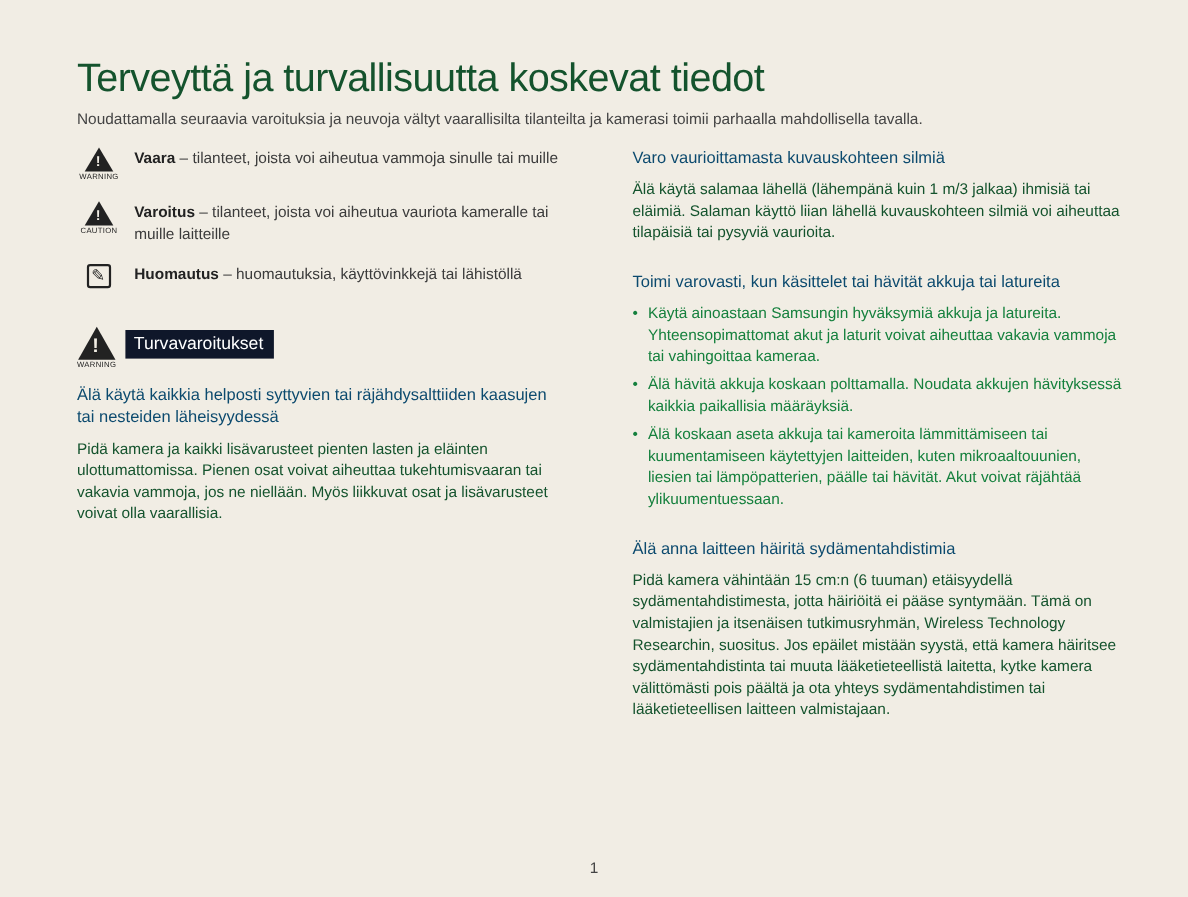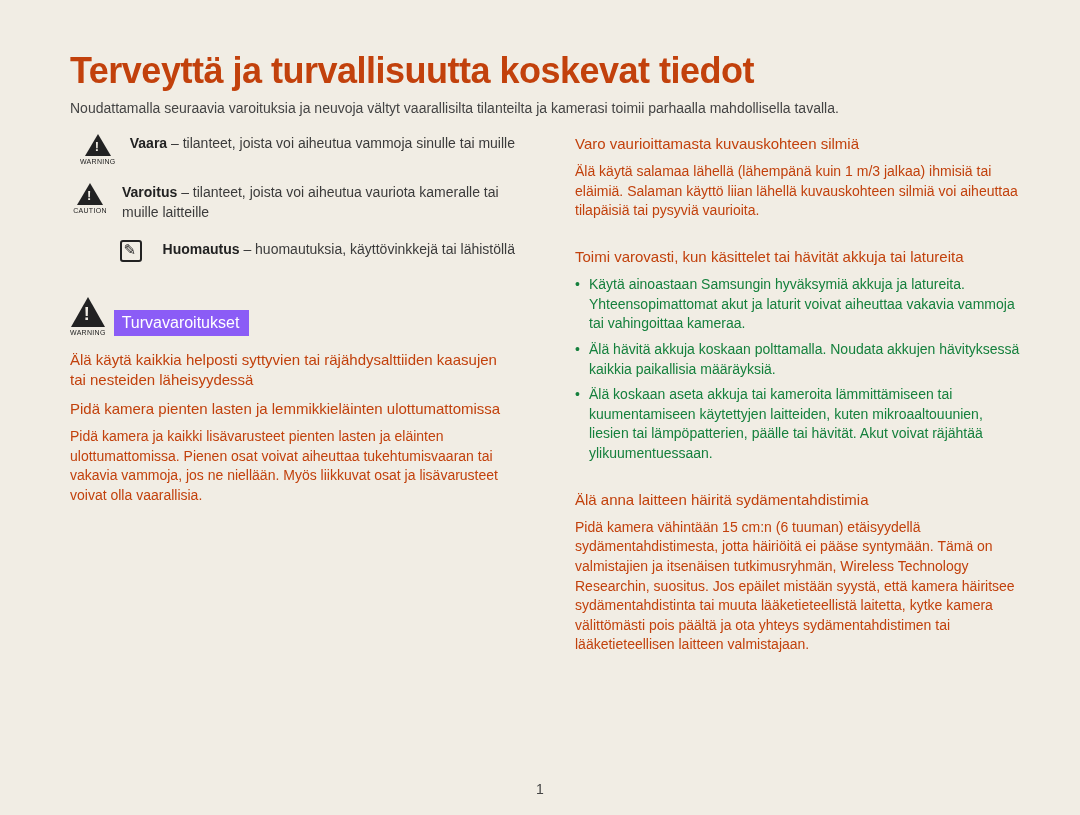--- a/index.html
+++ b/index.html
@@ -6,42 +6,41 @@
   body {
     width: 1080px;
     height: 815px;
     background: #f1ede4;
     font-family: Arial, Helvetica, sans-serif;
     color: #3b3b3b;
     padding: 50px 60px 20px 70px;
     position: relative;
   }
   h1.title {
-    color: #c2410c;
-    font-weight: 700;
+    color: #14532d;
+    font-weight: 400;
     font-size: 36px;
     letter-spacing: -0.5px;
     margin-bottom: 8px;
   }
   .intro {
     font-size: 14px;
     color: #444;
     margin-bottom: 18px;
   }
   .columns {
     display: flex;
     gap: 60px;
   }
   .col { flex: 1; }
   .legend-row {
     display: flex;
     align-items: flex-start;
     gap: 12px;
     margin-bottom: 18px;
-    justify-content: flex-end;
   }
   .icon-col {
     width: 40px;
     flex: 0 0 40px;
     display: flex;
     flex-direction: column;
     align-items: center;
   }
   .icon-label {
     font-size: 7px;
@@ -92,36 +91,37 @@
     flex-direction: column;
     align-items: center;
   }
   .tri.big {
     border-left-width: 17px;
     border-right-width: 17px;
     border-bottom-width: 30px;
   }
   .tri.big::after { font-size: 18px; left: -4px; top: 7px; }
   .banner {
-    background: #8b5cf6;
+    background: #0f172a;
     color: #fff;
     font-size: 16px;
     padding: 4px 10px 4px 8px;
+    margin-bottom: 10px;
   }
 
   h3.sec {
     font-size: 15px;
     font-weight: normal;
-    color: #c2410c;
+    color: #0c4a6e;
     margin-bottom: 8px;
     line-height: 1.35;
   }
   p.body {
     font-size: 14px;
-    color: #c2410c;
+    color: #14532d;
     line-height: 1.4;
     margin-bottom: 26px;
   }
   ul.bullets {
     list-style: none;
     margin-bottom: 26px;
   }
   ul.bullets li {
     font-size: 14px;
     color: #15803d;
@@ -186,21 +186,20 @@
     <div class="banner-row">
       <div class="banner-icon-wrap">
         <div class="tri big"></div>
         <div class="icon-label">WARNING</div>
       </div>
       <div class="banner">Turvavaroitukset</div>
     </div>
 
     <h3 class="sec">Älä käytä kaikkia helposti syttyvien tai räjähdysalttiiden kaasujen tai nesteiden läheisyydessä</h3>
 
-    <h3 class="sec">Pidä kamera pienten lasten ja lemmikkieläinten ulottumattomissa</h3>
     <p class="body">Pidä kamera ja kaikki lisävarusteet pienten lasten ja eläinten ulottumattomissa. Pienen osat voivat aiheuttaa tukehtumisvaaran tai vakavia vammoja, jos ne niellään. Myös liikkuvat osat ja lisävarusteet voivat olla vaarallisia.</p>
   </div>
 
   <div class="col">
     <h3 class="sec">Varo vaurioittamasta kuvauskohteen silmiä</h3>
     <p class="body">Älä käytä salamaa lähellä (lähempänä kuin 1 m/3 jalkaa) ihmisiä tai eläimiä. Salaman käyttö liian lähellä kuvauskohteen silmiä voi aiheuttaa tilapäisiä tai pysyviä vaurioita.</p>
 
     <h3 class="sec">Toimi varovasti, kun käsittelet tai hävität akkuja tai latureita</h3>
     <ul class="bullets">
       <li>Käytä ainoastaan Samsungin hyväksymiä akkuja ja latureita. Yhteensopimattomat akut ja laturit voivat aiheuttaa vakavia vammoja tai vahingoittaa kameraa.</li>

